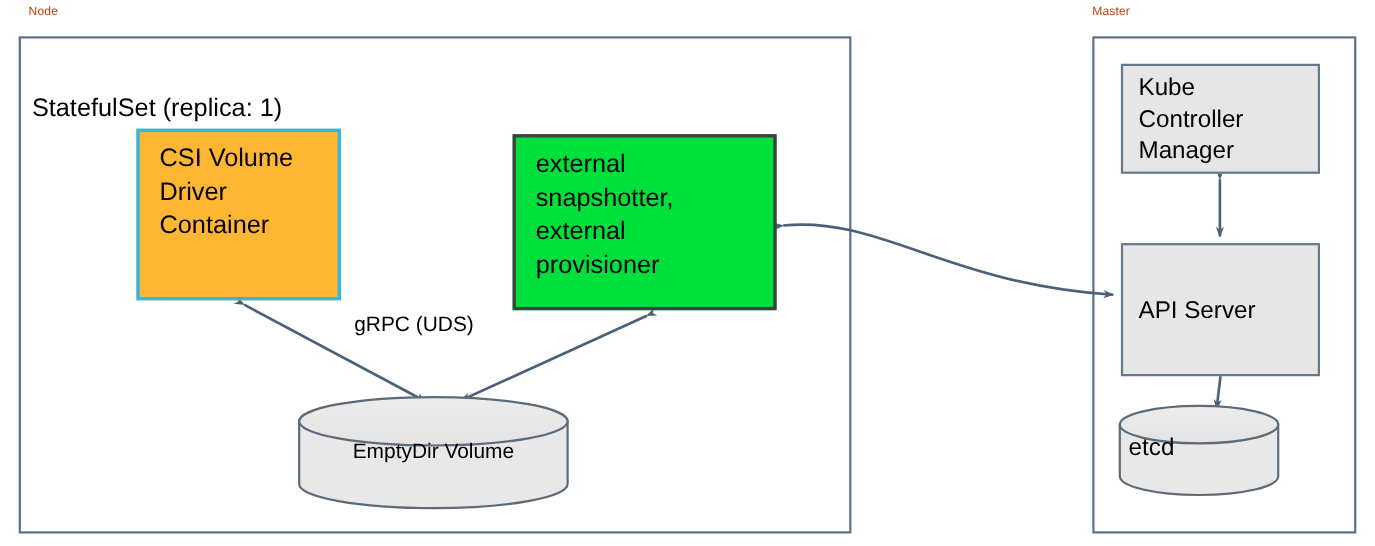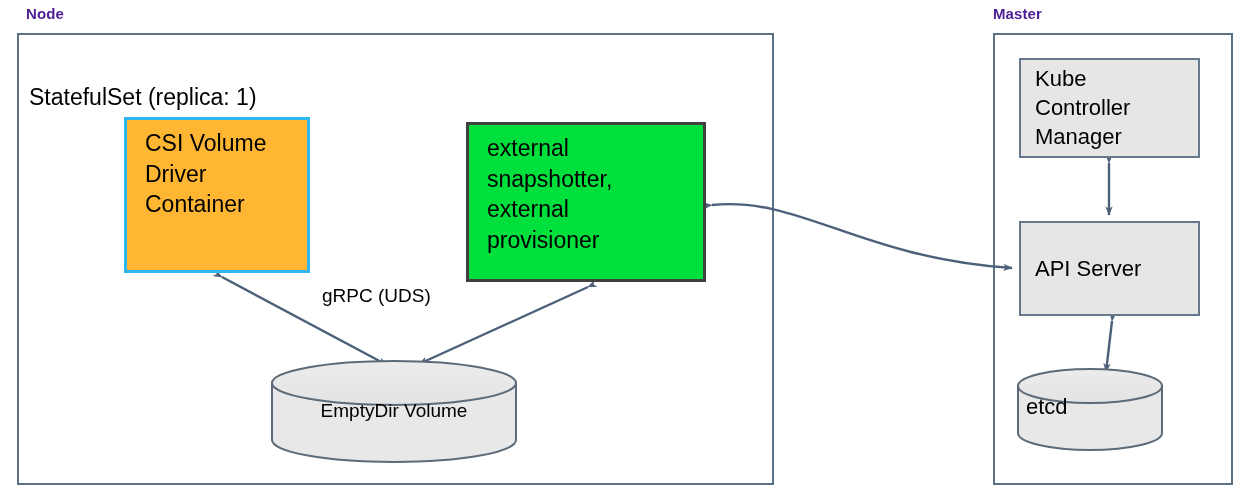--- a/index.html
+++ b/index.html
@@ -16,23 +16,23 @@
     position: relative;
     width: 1250px;
     height: 496px;
     background: #ffffff;
     overflow: hidden;
   }
 
   
   .group-label {
     position: absolute;
-    font-size: 15px;
-    font-weight: bold;
-    color: #4c1d95;
+    font-size: 11px;
+    font-weight: normal;
+    color: #c2410c;
     letter-spacing: 0.1px;
     white-space: nowrap;
   }
 
   
   .container-box {
     position: absolute;
     background: #ffffff;
     border: 2px solid #5d7186;
     box-sizing: border-box;
@@ -179,21 +179,21 @@
     <div>external</div>
     <div>provisioner</div>
   </div>
 
   <div class="node-rect gray" style="left:1019px; top:58px; width:181px; height:100px;">
     <div>Kube</div>
     <div>Controller</div>
     <div>Manager</div>
   </div>
 
-  <div class="node-rect gray" style="left:1019px; top:221px; width:181px; height:95px; display:flex; align-items:center;">
+  <div class="node-rect gray" style="left:1019px; top:221px; width:181px; height:121px; display:flex; align-items:center;">
     <div>API Server</div>
   </div>
 
   <div class="cyl-label" style="left:272px; top:400px; width:244px; font-size:19px;">EmptyDir Volume</div>
 
   <div class="cyl-label" style="left:1018px; top:394px; width:144px; font-size:22px; text-align:left; padding-left:8px; box-sizing:border-box;">etcd</div>
 
   <div class="edge-label" style="left:322px; top:285px;">gRPC (UDS)</div>
 
 </div>

